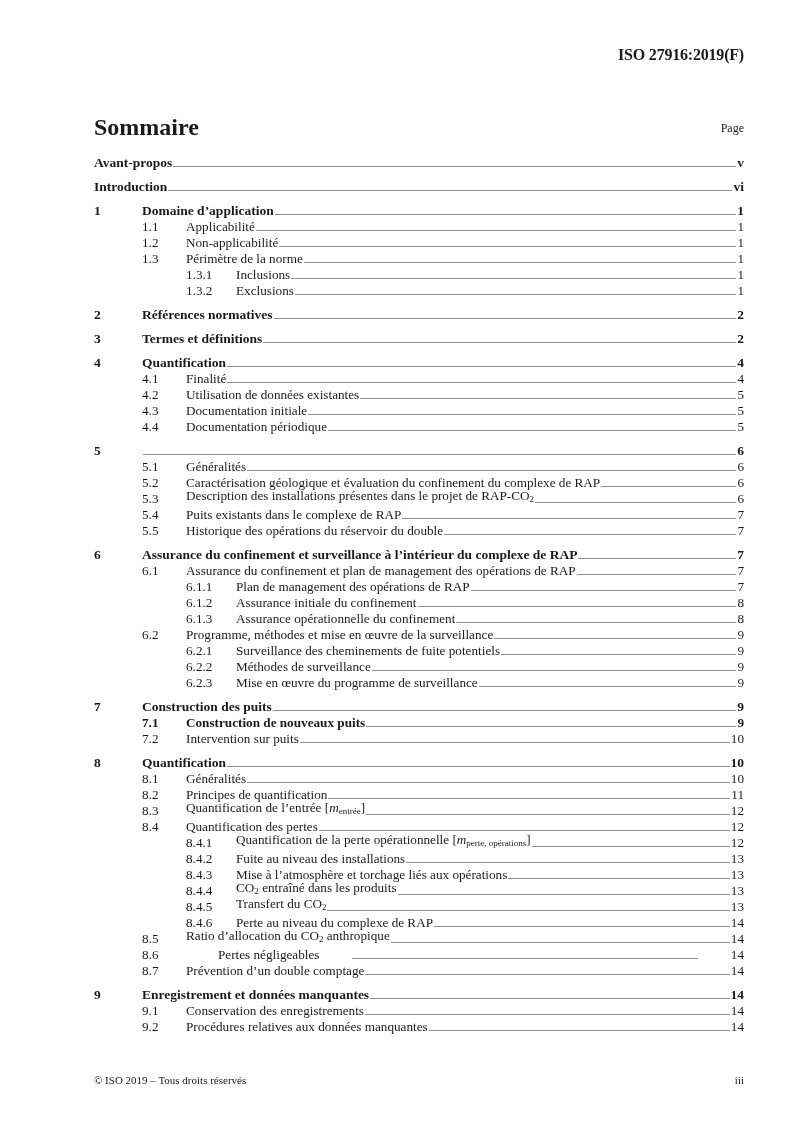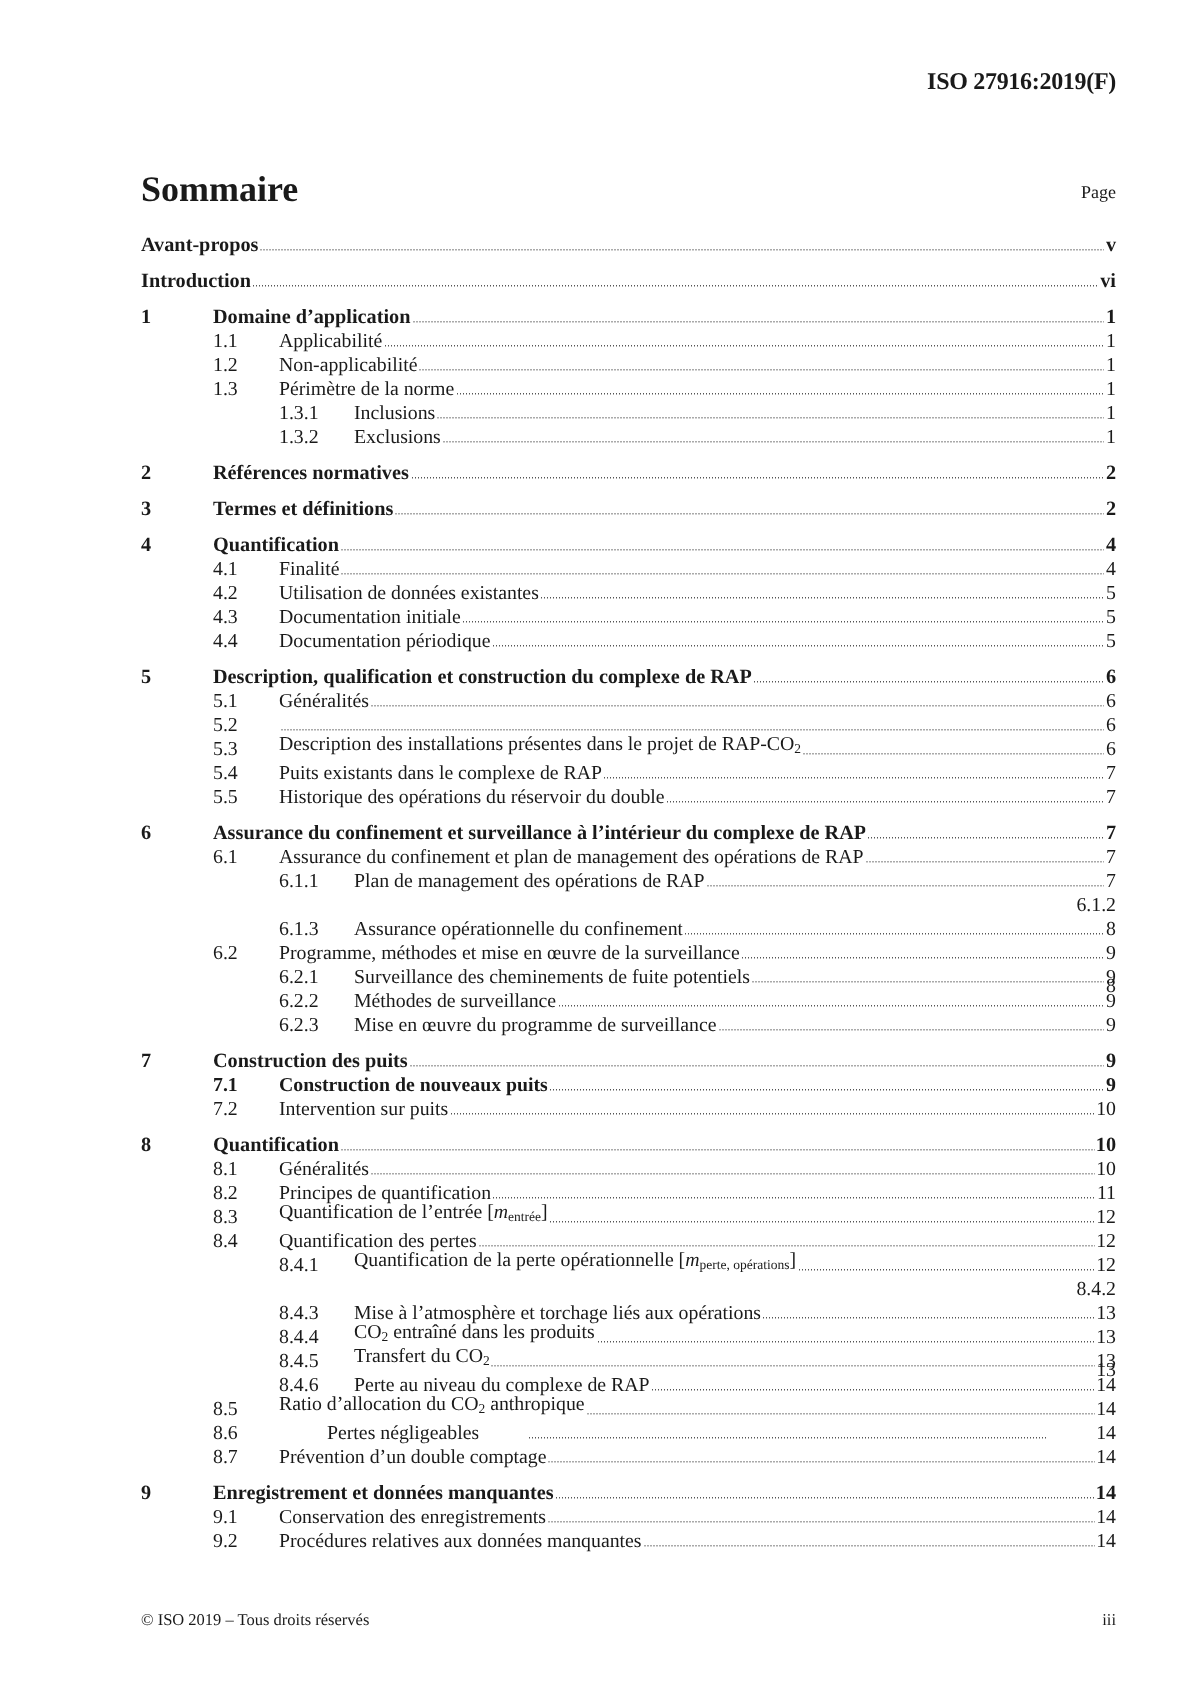--- a/index.html
+++ b/index.html
@@ -135,32 +135,32 @@
     </div>
     <div class="row lvl1" style="padding-left: 48px;">
       <span style="display: inline-block; flex: 0 0 44px;">4.4</span>
       <span class="ttl">Documentation périodique</span>
       <span class="dots"></span>
       <span class="pg">5</span>
     </div>
     <div class="spacer"></div>
     <div class="row lvl0" style="padding-left: 0px;">
       <span style="display: inline-block; flex: 0 0 48px; margin-left: 0px;">5</span>
-      <span class="ttl">Description, qualification et construction du complexe de RAP</span>
       <span class="dots"></span>
       <span class="pg">6</span>
     </div>
     <div class="row lvl1" style="padding-left: 48px;">
       <span style="display: inline-block; flex: 0 0 44px;">5.1</span>
       <span class="ttl">Généralités</span>
       <span class="dots"></span>
       <span class="pg">6</span>
     </div>
     <div class="row lvl1" style="padding-left: 48px;">
       <span style="display: inline-block; flex: 0 0 44px;">5.2</span>
+      <span class="ttl">Caractérisation géologique et évaluation du confinement du complexe de RAP</span>
       <span class="dots"></span>
       <span class="pg">6</span>
     </div>
     <div class="row lvl1" style="padding-left: 48px;">
       <span style="display: inline-block; flex: 0 0 44px;">5.3</span>
       <span class="ttl"><span>Description des installations présentes dans le projet de RAP-CO</span><span class="sub">2</span></span>
       <span class="dots"></span>
       <span class="pg">6</span>
     </div>
     <div class="row lvl1" style="padding-left: 48px;">
@@ -187,21 +187,21 @@
       <span class="ttl">Assurance du confinement et plan de management des opérations de RAP</span>
       <span class="dots"></span>
       <span class="pg">7</span>
     </div>
     <div class="row lvl2" style="padding-left: 92px;">
       <span style="display: inline-block; flex: 0 0 50px;">6.1.1</span>
       <span class="ttl">Plan de management des opérations de RAP</span>
       <span class="dots"></span>
       <span class="pg">7</span>
     </div>
-    <div class="row lvl2" style="padding-left: 92px; flex-direction: column;">
+    <div class="row lvl2" style="padding-left: 92px;">
       <span style="display: inline-block; flex: 0 0 50px;">6.1.2</span>
       <span class="ttl">Assurance initiale du confinement</span>
       <span class="dots"></span>
       <span class="pg">8</span>
     </div>
     <div class="row lvl2" style="padding-left: 92px;">
       <span style="display: inline-block; flex: 0 0 50px;">6.1.3</span>
       <span class="ttl">Assurance opérationnelle du confinement</span>
       <span class="dots"></span>
       <span class="pg">8</span>
@@ -279,21 +279,21 @@
       <span class="ttl">Quantification des pertes</span>
       <span class="dots"></span>
       <span class="pg">12</span>
     </div>
     <div class="row lvl2" style="padding-left: 92px;">
       <span style="display: inline-block; flex: 0 0 50px;">8.4.1</span>
       <span class="ttl"><span>Quantification de la perte opérationnelle [</span><span class="it">m</span><span class="sub">perte, opérations</span><span>]</span></span>
       <span class="dots"></span>
       <span class="pg">12</span>
     </div>
-    <div class="row lvl2" style="padding-left: 92px; flex-direction: column;">
+    <div class="row lvl2" style="padding-left: 92px;">
       <span style="display: inline-block; flex: 0 0 50px;">8.4.2</span>
       <span class="ttl">Fuite au niveau des installations</span>
       <span class="dots"></span>
       <span class="pg">13</span>
     </div>
     <div class="row lvl2" style="padding-left: 92px;">
       <span style="display: inline-block; flex: 0 0 50px;">8.4.3</span>
       <span class="ttl">Mise à l’atmosphère et torchage liés aux opérations</span>
       <span class="dots"></span>
       <span class="pg">13</span>

